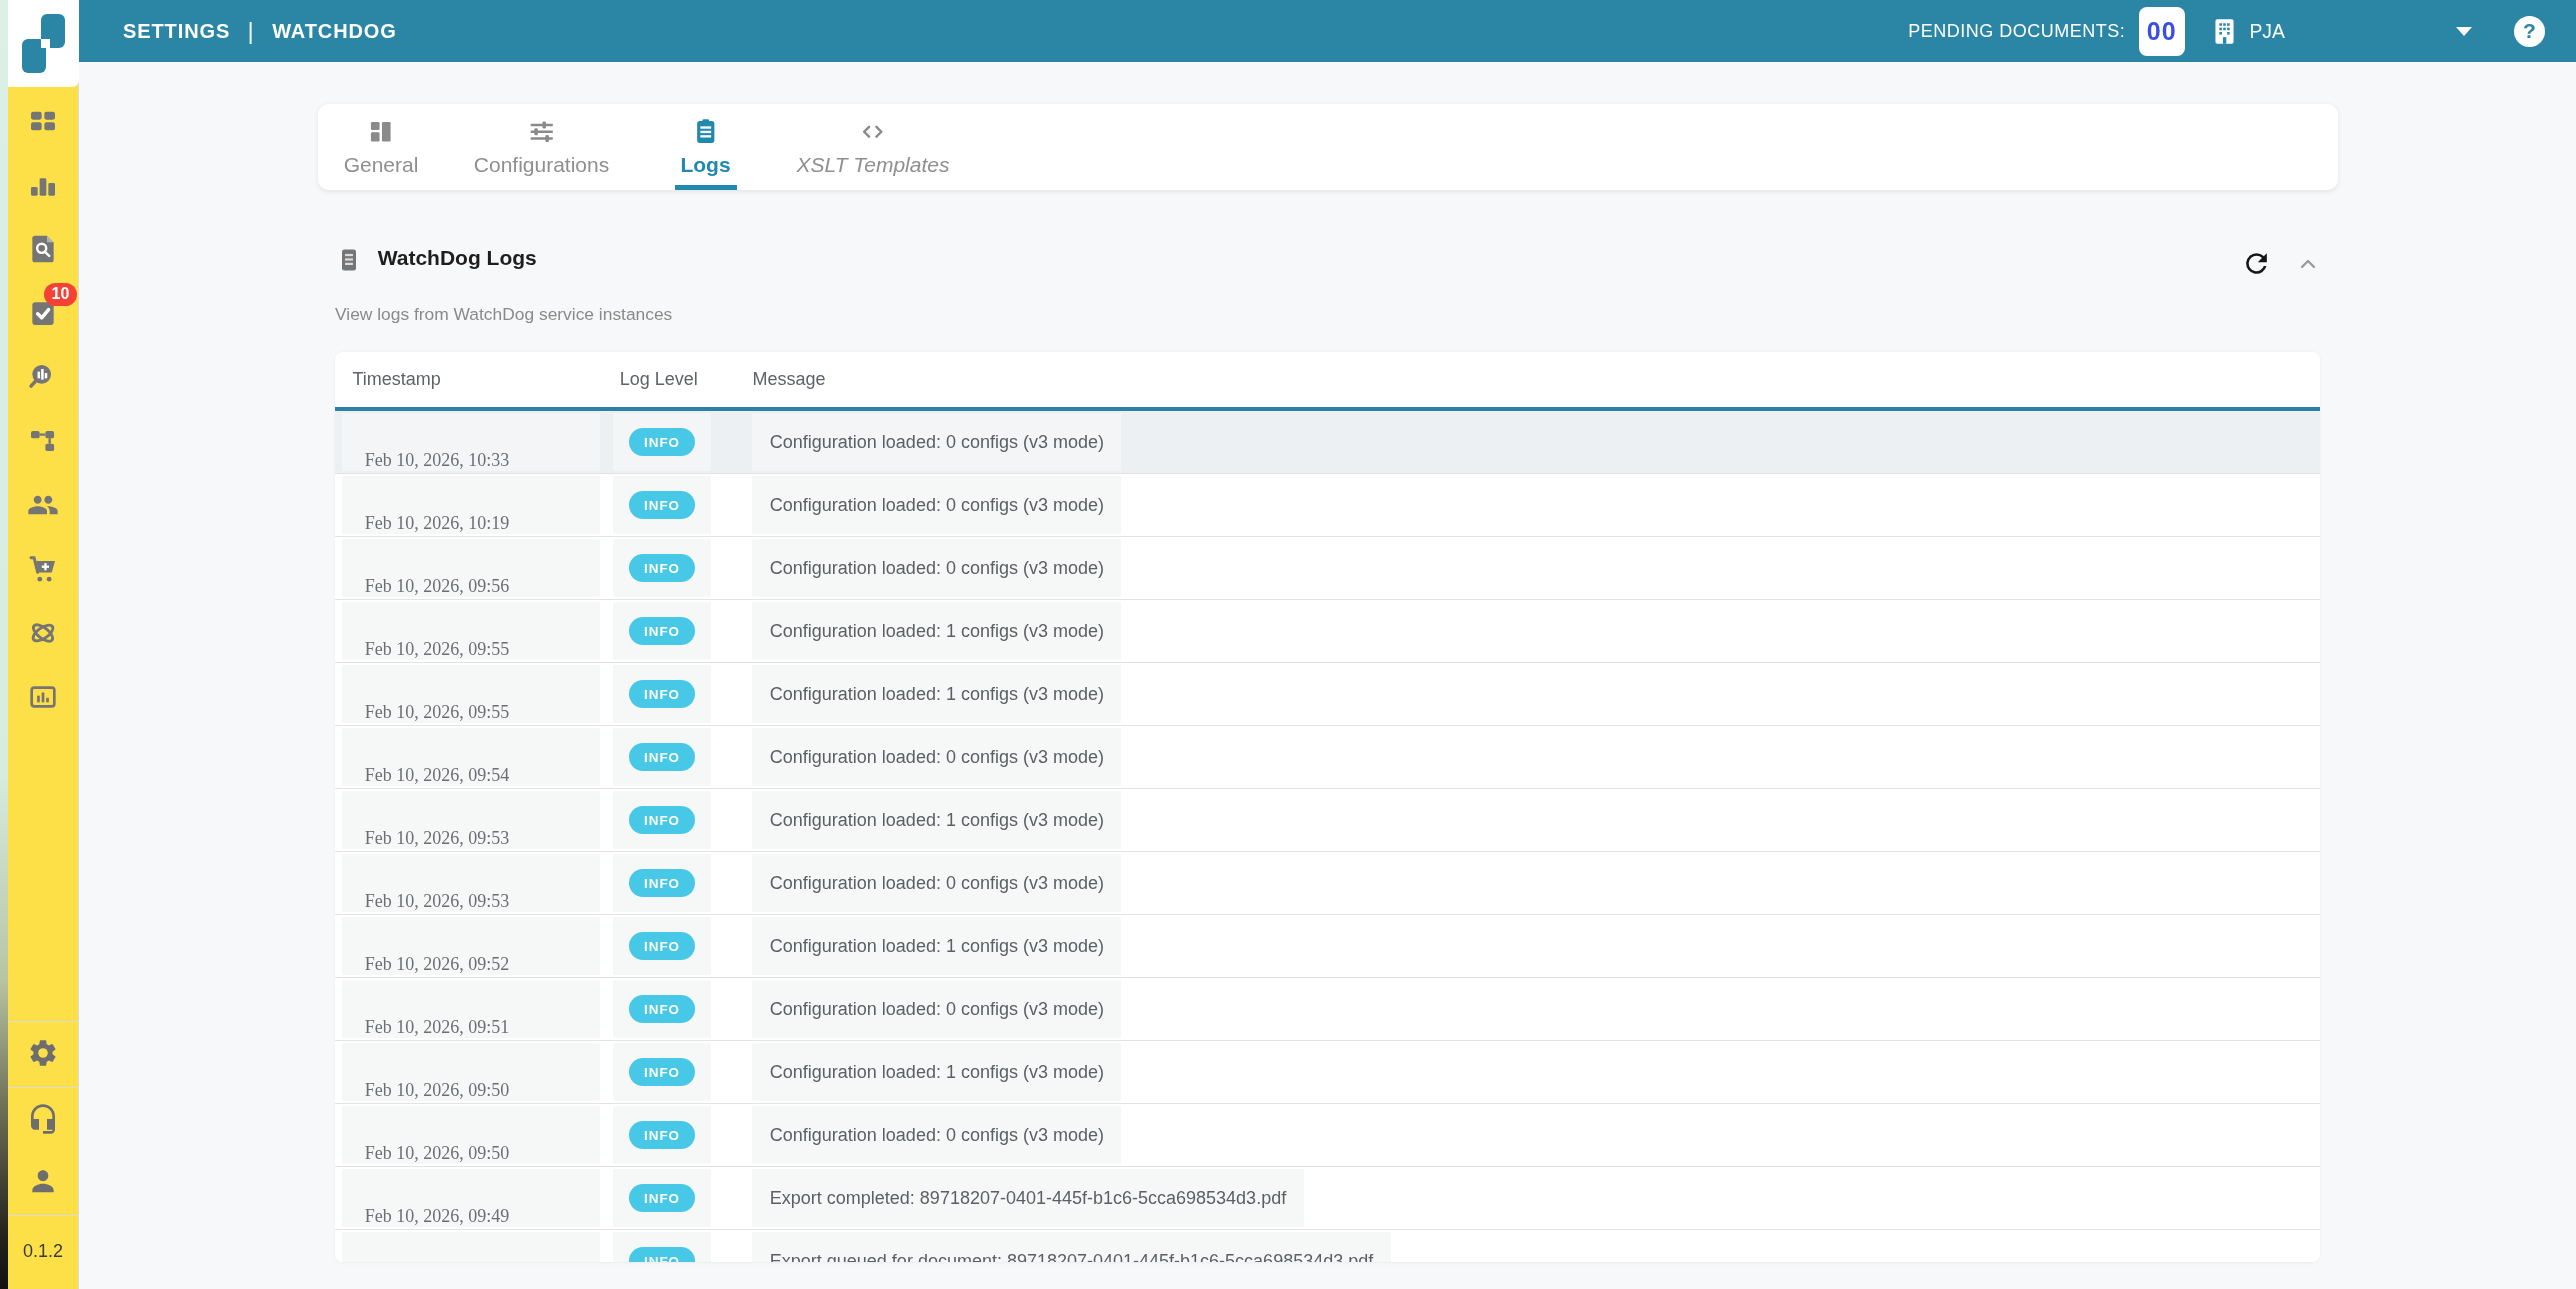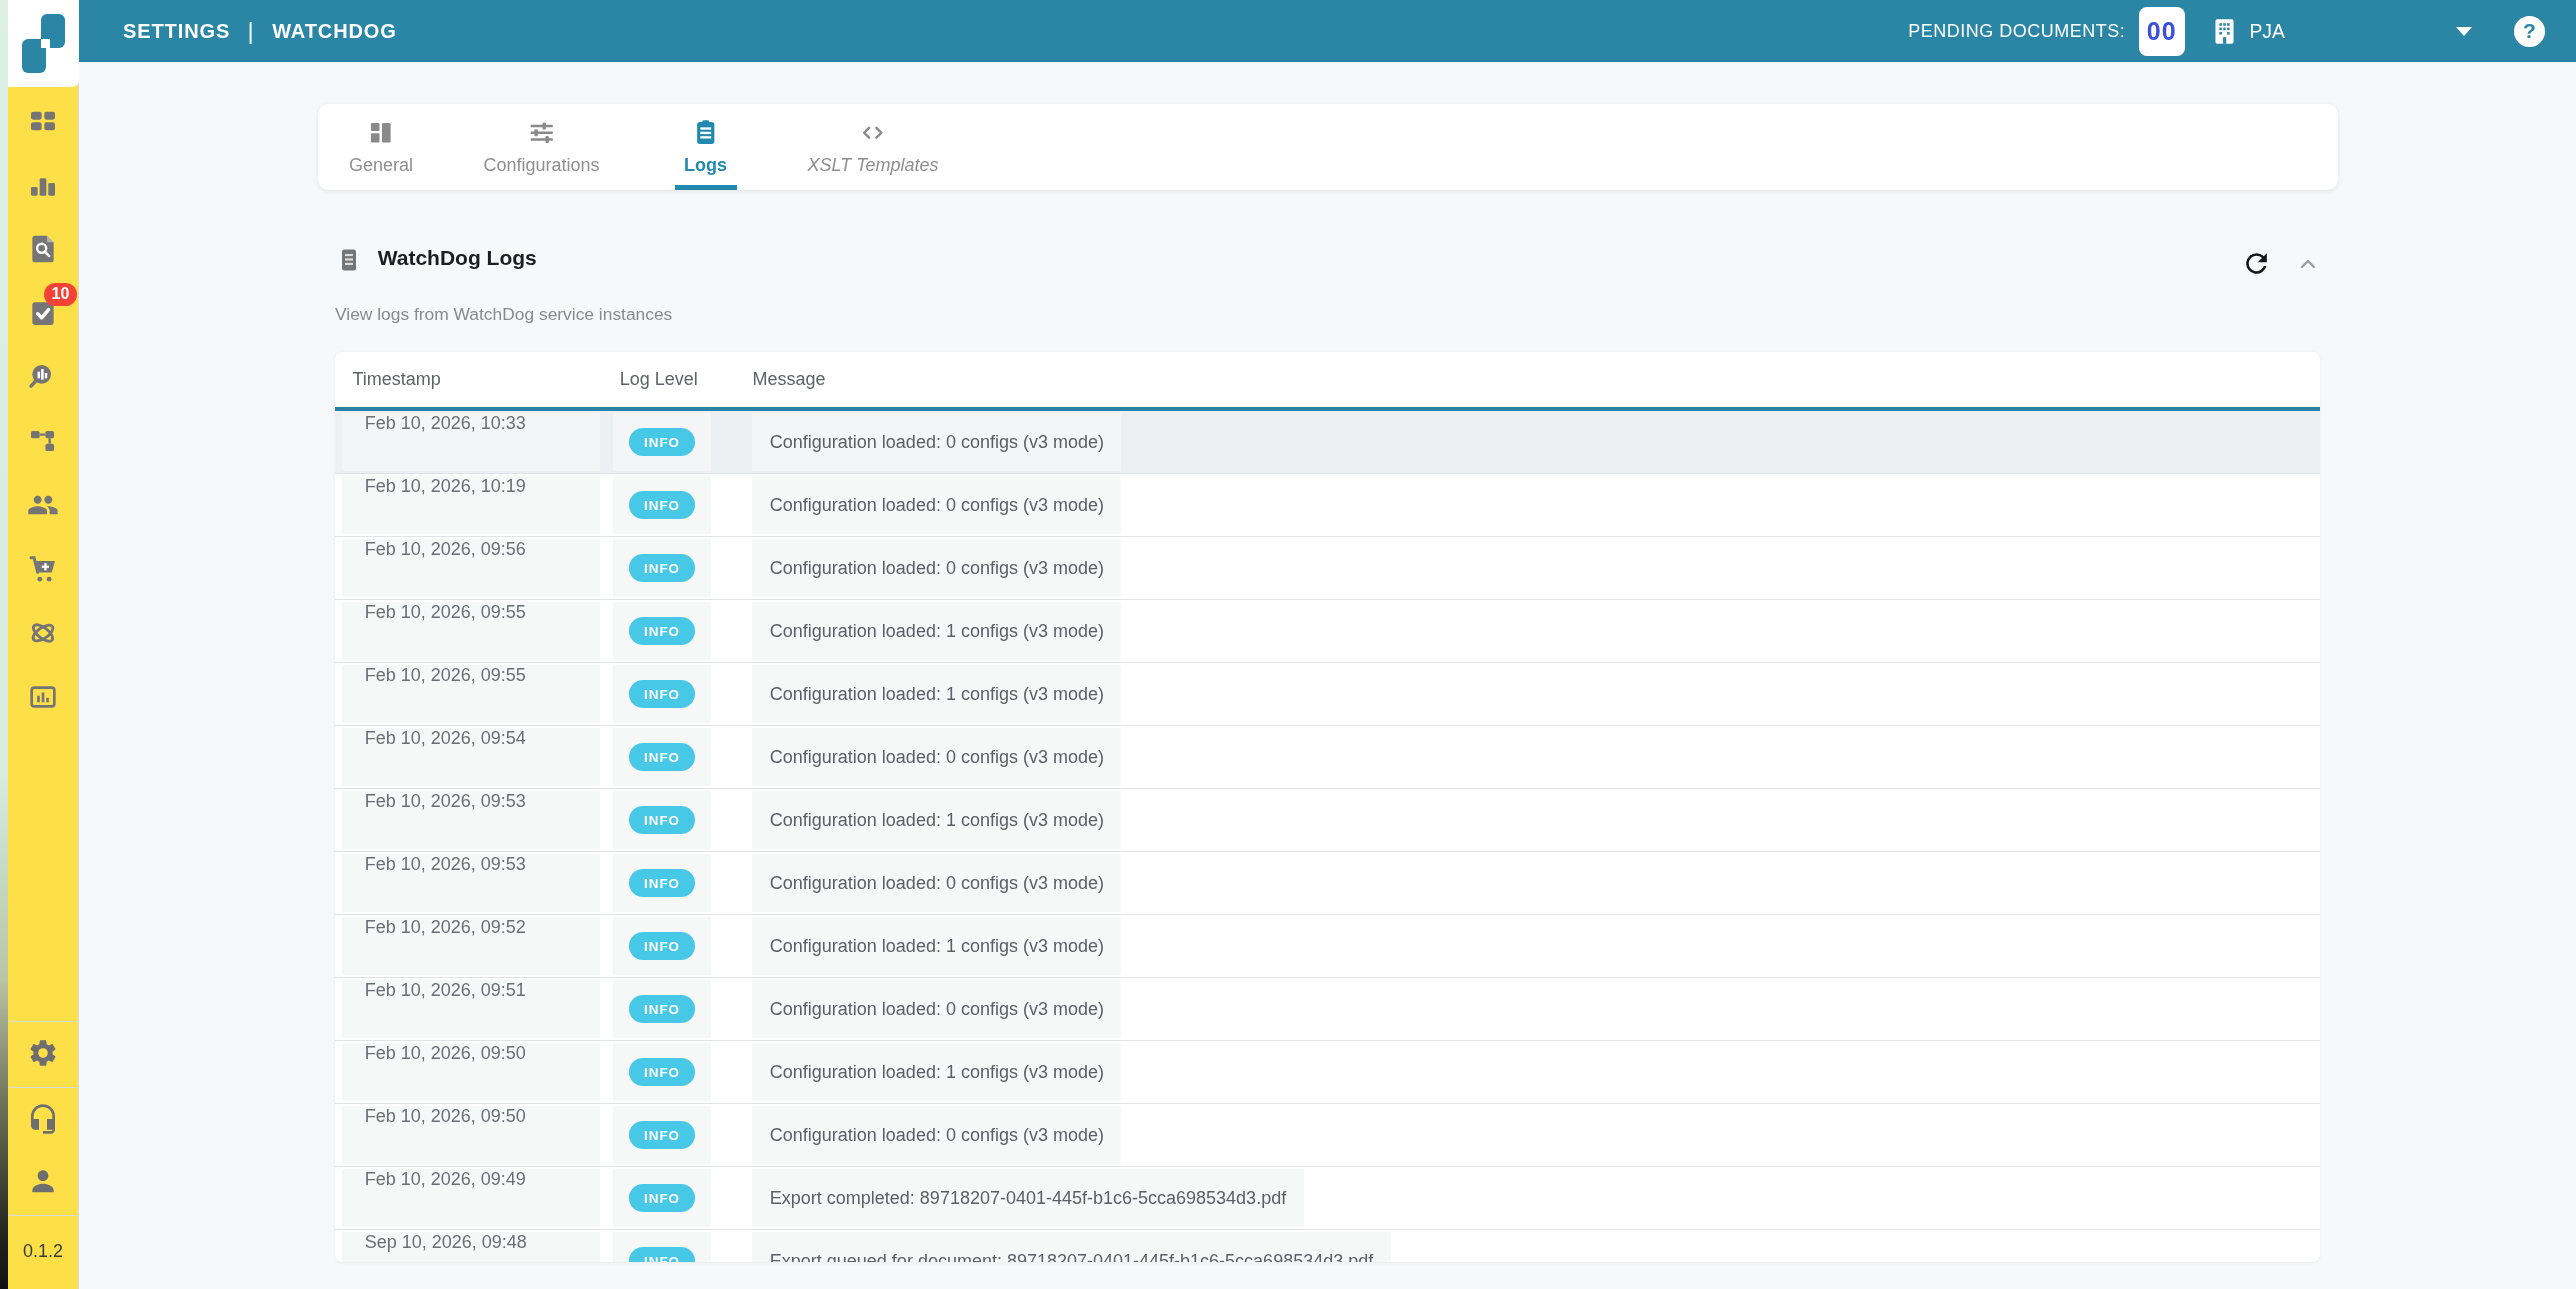--- a/index.html
+++ b/index.html
@@ -57,21 +57,21 @@
     font-size:18px; color:#3a3a3a; }
   
   .main { position:absolute; left:79px; top:62px; right:0; bottom:0; }
   .tabs-card { width:2020px; margin:42px auto 0; height:86px; background:#fff;
     border-radius:10.7px; box-shadow:0 1.3px 5.4px rgba(0,0,0,.08); display:flex; overflow:hidden; }
   .tab { display:flex; flex-direction:column; align-items:center; justify-content:center;
     gap:6.7px; position:relative; color:#8a8a8a; cursor:pointer; }
   .tab:nth-child(1){width:127px;} .tab:nth-child(2){width:194px;}
   .tab:nth-child(3){width:134px;} .tab:nth-child(4){width:201px;font-style:italic;}
   .tab svg { width:29.5px; height:29.5px; display:block; }
-  .tab .lbl { font-size:18px; color:#8f8f8f; }
+  .tab .lbl { font-size:21px; color:#8f8f8f; }
   .tab.active { color:var(--active); }
   .tab.active .lbl { color:var(--active); font-weight:bold; }
   .tab.active::after { content:""; position:absolute; bottom:0; left:50%;
     transform:translateX(-50%); width:62px; height:5.4px; background:var(--active); }
   .panel-head { width:1985px; margin:56px auto 0; display:flex; height:35px; }
   .panel-icon { color:#757575; } .panel-icon svg { width:28px; height:28px; display:block; }
   .panel-title { margin-left:14.7px; font-size:21px; font-weight:bold; color:#1e1e1e; }
   .panel-actions { margin-left:auto; display:flex; align-items:center; gap:24px; }
   .refresh { color:#161616; cursor:pointer; } .refresh svg { width:31px; height:31px; display:block; }
   .chev { color:#9b9b9b; cursor:pointer; } .chev svg { width:24px; height:24px; display:block; }
@@ -81,23 +81,23 @@
     height:910px; overflow:hidden; box-shadow:0 0.7px 3.4px rgba(0,0,0,.05); }
   .thead { display:flex; height:59px; align-items:center; border-bottom:4px solid var(--hdrborder); }
   .th { font-size:18px; color:#5f6368; }
   .th.c0 { width:270px; padding-left:17.4px; }
   .th.c1 { width:134px; padding-left:14.7px; }
   .th.c2 { flex:1; padding-left:13.4px; }
   .trow { display:flex; height:63px; border-bottom:1.3px solid #e1e3e4; background:#fff; }
   .trow.hl { background:#ecf0f3; }
   .tcell { display:flex; align-items:center; }
   .c-ts { width:270px; } 
-  .c-ts .box { flex:1; margin:2.7px 5.4px 2.7px 6.7px; height:58px; display:flex; align-items:flex-start;
+  .c-ts .box { flex:1; margin:2.7px 5.4px 2.7px 6.7px; height:58px; display:flex; align-items:flex-end;
     padding-left:23px; background:#f6f7f7; border-radius:1.3px;
-    font-family:Liberation Sans, sans-serif; font-size:18px; color:#6b6f73; }
+    font-family:Liberation Serif, serif; font-size:18px; color:#6b6f73; }
   .c-lvl { width:134px; }
   .c-lvl .box { width:98px; margin:2.7px 0 2.7px 8px; height:58px; display:flex;
     align-items:center; justify-content:center; background:#f6f7f7; border-radius:1.3px; }
   .badge-info { background:var(--info); color:#fff; font-size:13.4px; font-weight:bold;
     letter-spacing:1px; padding:6.7px 14.7px; border-radius:14.7px; }
   .c-msg { flex:1; }
   .c-msg .box { margin:2.7px 0 2.7px 13.4px; height:58px; display:inline-flex; align-items:center;
     background:#f6f7f7; border-radius:1.3px; padding:0 17.4px; font-size:18px; color:#5c6064; }
   .trow.hl .box { background:#f3f5f6; }
 </style>

